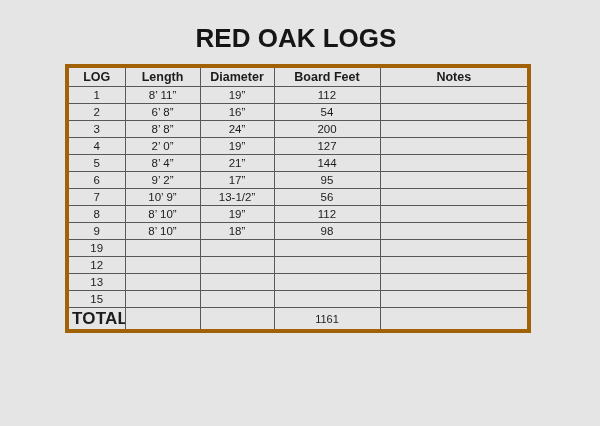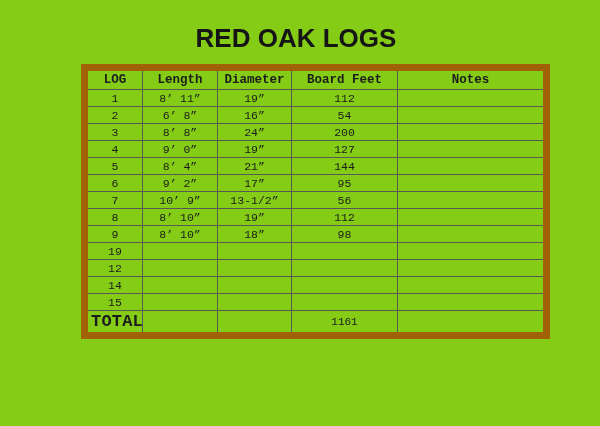--- a/index.html
+++ b/index.html
@@ -4,45 +4,44 @@
 <style>
   html, body {
     margin: 0;
     padding: 0;
     background: #ffffff;
   }
   .page {
     position: relative;
     width: 600px;
     height: 426px;
-    background: #84cc16;
+    background: #e5e5e5;
     font-family: "Liberation Sans", sans-serif;
     overflow: hidden;
   }
   .title {
     position: absolute;
     top: 25px;
     left: 65px;
     width: 462px;
     margin: 0;
     text-align: center;
     font-size: 26px;
     font-weight: bold;
     color: #151515;
     line-height: 1;
   }
   table.logs {
     position: absolute;
-    left: 81px;
+    left: 65px;
     top: 64px;
     width: 462px;
     border-collapse: collapse;
     table-layout: fixed;
-    border: 7px solid #a16207;
-    font-family: Liberation Mono, monospace;
+    border: 4px solid #a16207;
   }
   table.logs th,
   table.logs td {
     border: 1px solid #585858;
     padding: 0;
     text-align: center;
     vertical-align: middle;
     color: #1c1c1c;
     white-space: nowrap;
     overflow: hidden;
@@ -110,21 +109,21 @@
         </tr>
         <tr>
           <td>3</td>
           <td>8’ 8”</td>
           <td>24”</td>
           <td>200</td>
           <td></td>
         </tr>
         <tr>
           <td>4</td>
-          <td>9’ 0”</td>
+          <td>2’ 0”</td>
           <td>19”</td>
           <td>127</td>
           <td></td>
         </tr>
         <tr>
           <td>5</td>
           <td>8’ 4”</td>
           <td>21”</td>
           <td>144</td>
           <td></td>
@@ -165,21 +164,21 @@
           <td></td>
         </tr>
         <tr>
           <td>12</td>
           <td></td>
           <td></td>
           <td></td>
           <td></td>
         </tr>
         <tr>
-          <td>14</td>
+          <td>13</td>
           <td></td>
           <td></td>
           <td></td>
           <td></td>
         </tr>
         <tr>
           <td>15</td>
           <td></td>
           <td></td>
           <td></td>

